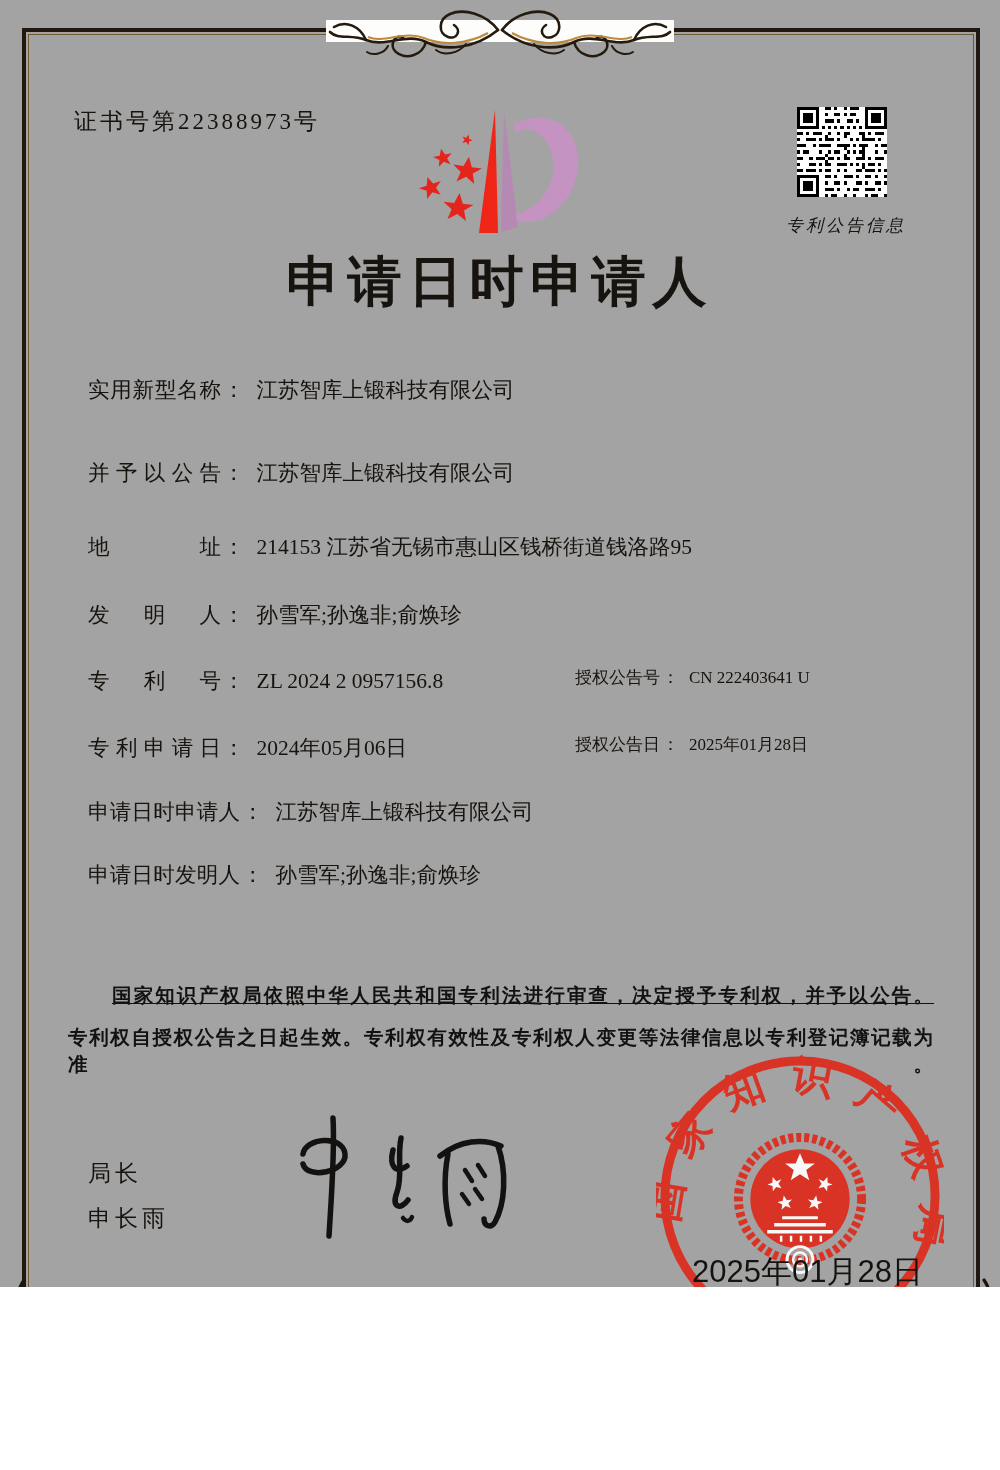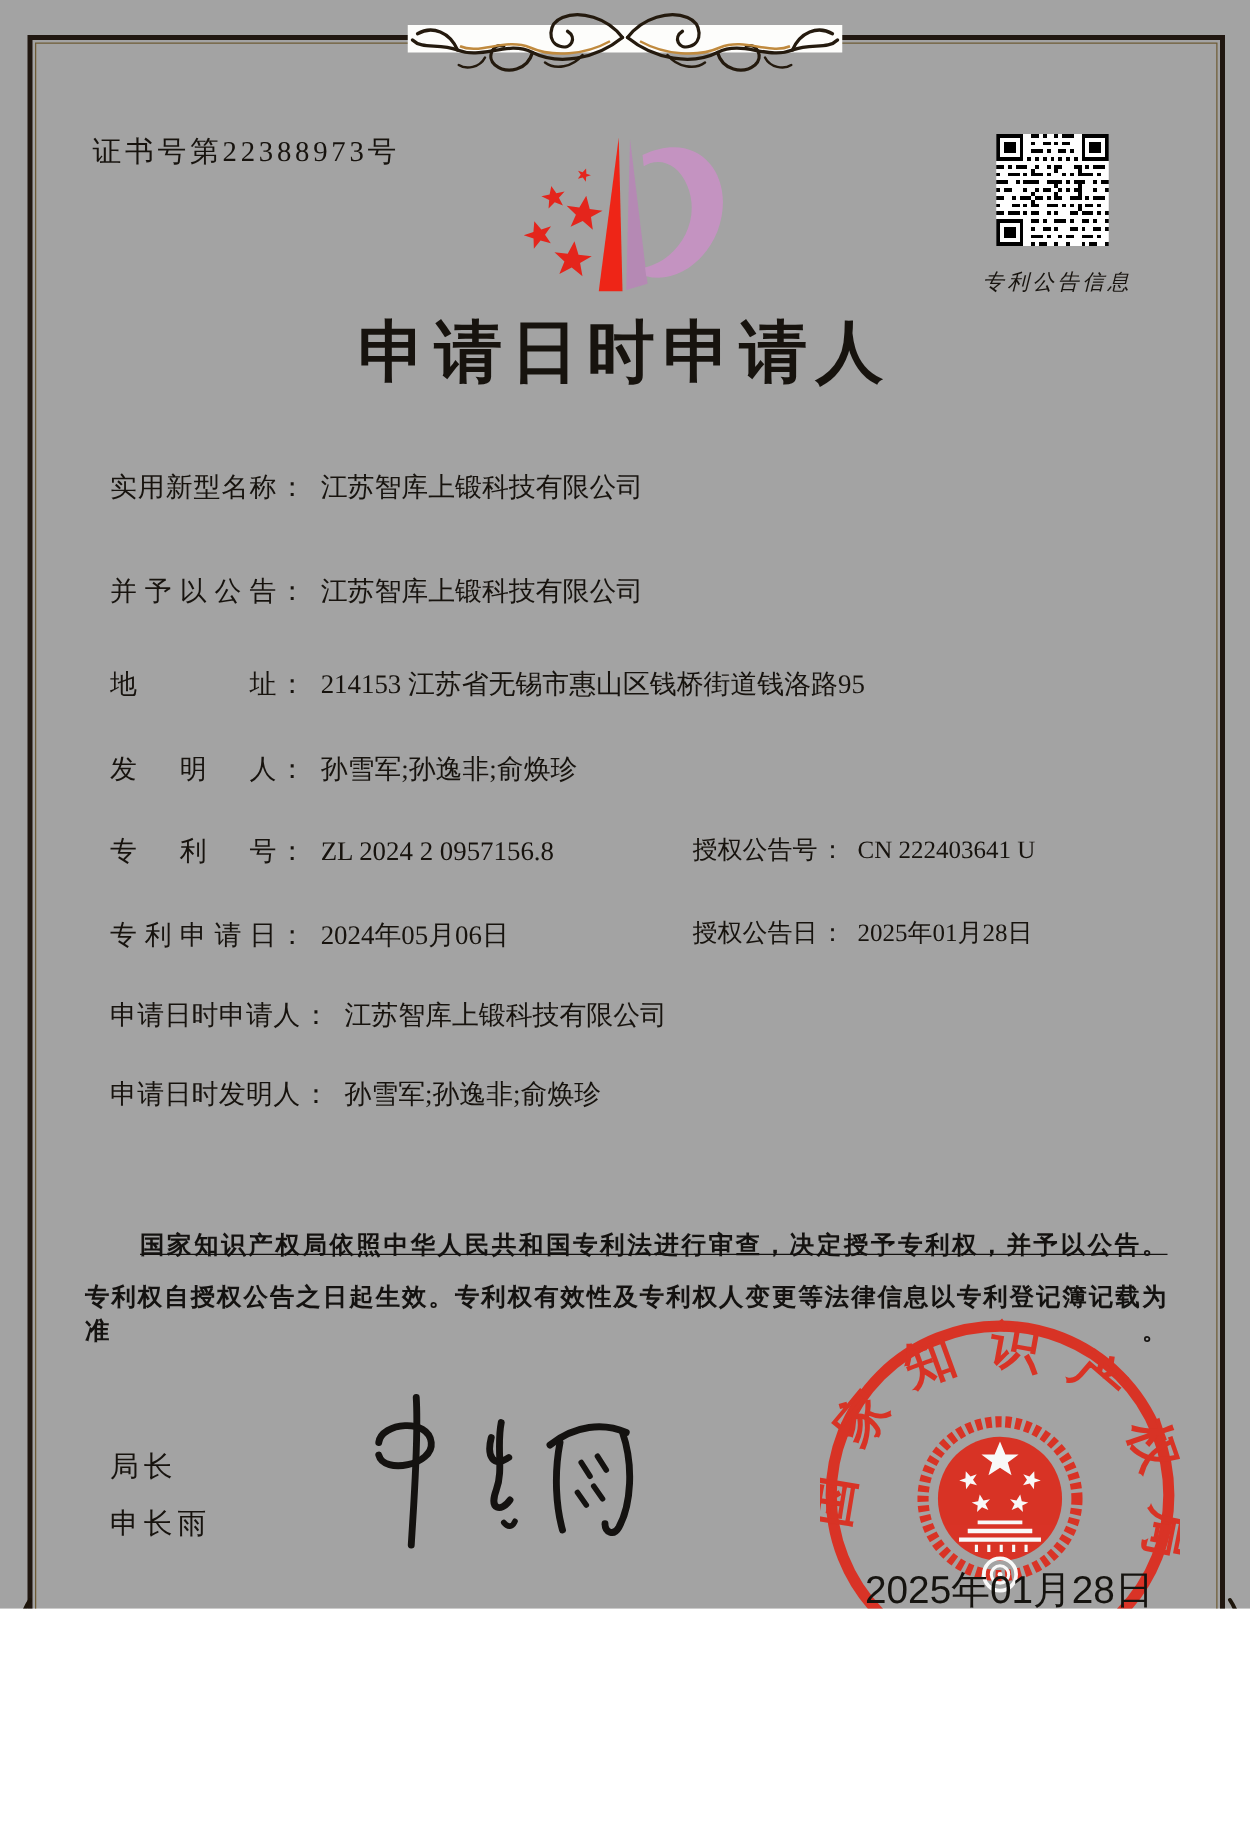--- a/index.html
+++ b/index.html
@@ -14,21 +14,21 @@
   #cert-no{left:74px;top:106px;font-size:23px;letter-spacing:3px;}
   
   #qr-cap{left:778px;top:214px;width:136px;font-size:17px;letter-spacing:3px;text-align:center;font-style:italic;}
   
   #title{left:0;top:246px;width:100%;text-align:center;font-size:54px;font-weight:bold;letter-spacing:7px;}
   
   .row{position:absolute;left:88px;font-size:21.5px;white-space:nowrap;}
   .lbl{display:inline-block;width:133px;text-align:justify;text-align-last:justify;vertical-align:bottom;}
   .lbl.wide{width:152px;}
   .colon{padding:0 12px 0 2px;}
-  .rcol{position:absolute;left:554px;font-size:20px;white-space:nowrap;}
+  .rcol{position:absolute;left:575px;font-size:17px;white-space:nowrap;}
   .rcol .colon{padding:0 10px 0 2px;}
   
   .st{position:absolute;left:68px;width:866px;font-size:19.5px;letter-spacing:1px;
       text-align:justify;text-align-last:justify;font-weight:600;color:#141210;}
   #st1{top:982px;padding-left:44px;width:822px;text-decoration:underline;}
   #st2{top:1024px;}
   
   #officer-title{left:88px;top:1158px;font-size:23px;letter-spacing:4px;font-family:Liberation Mono, monospace;}
   #officer-name{left:88px;top:1203px;font-size:23px;letter-spacing:4px;font-family:Liberation Sans, sans-serif;}
   

